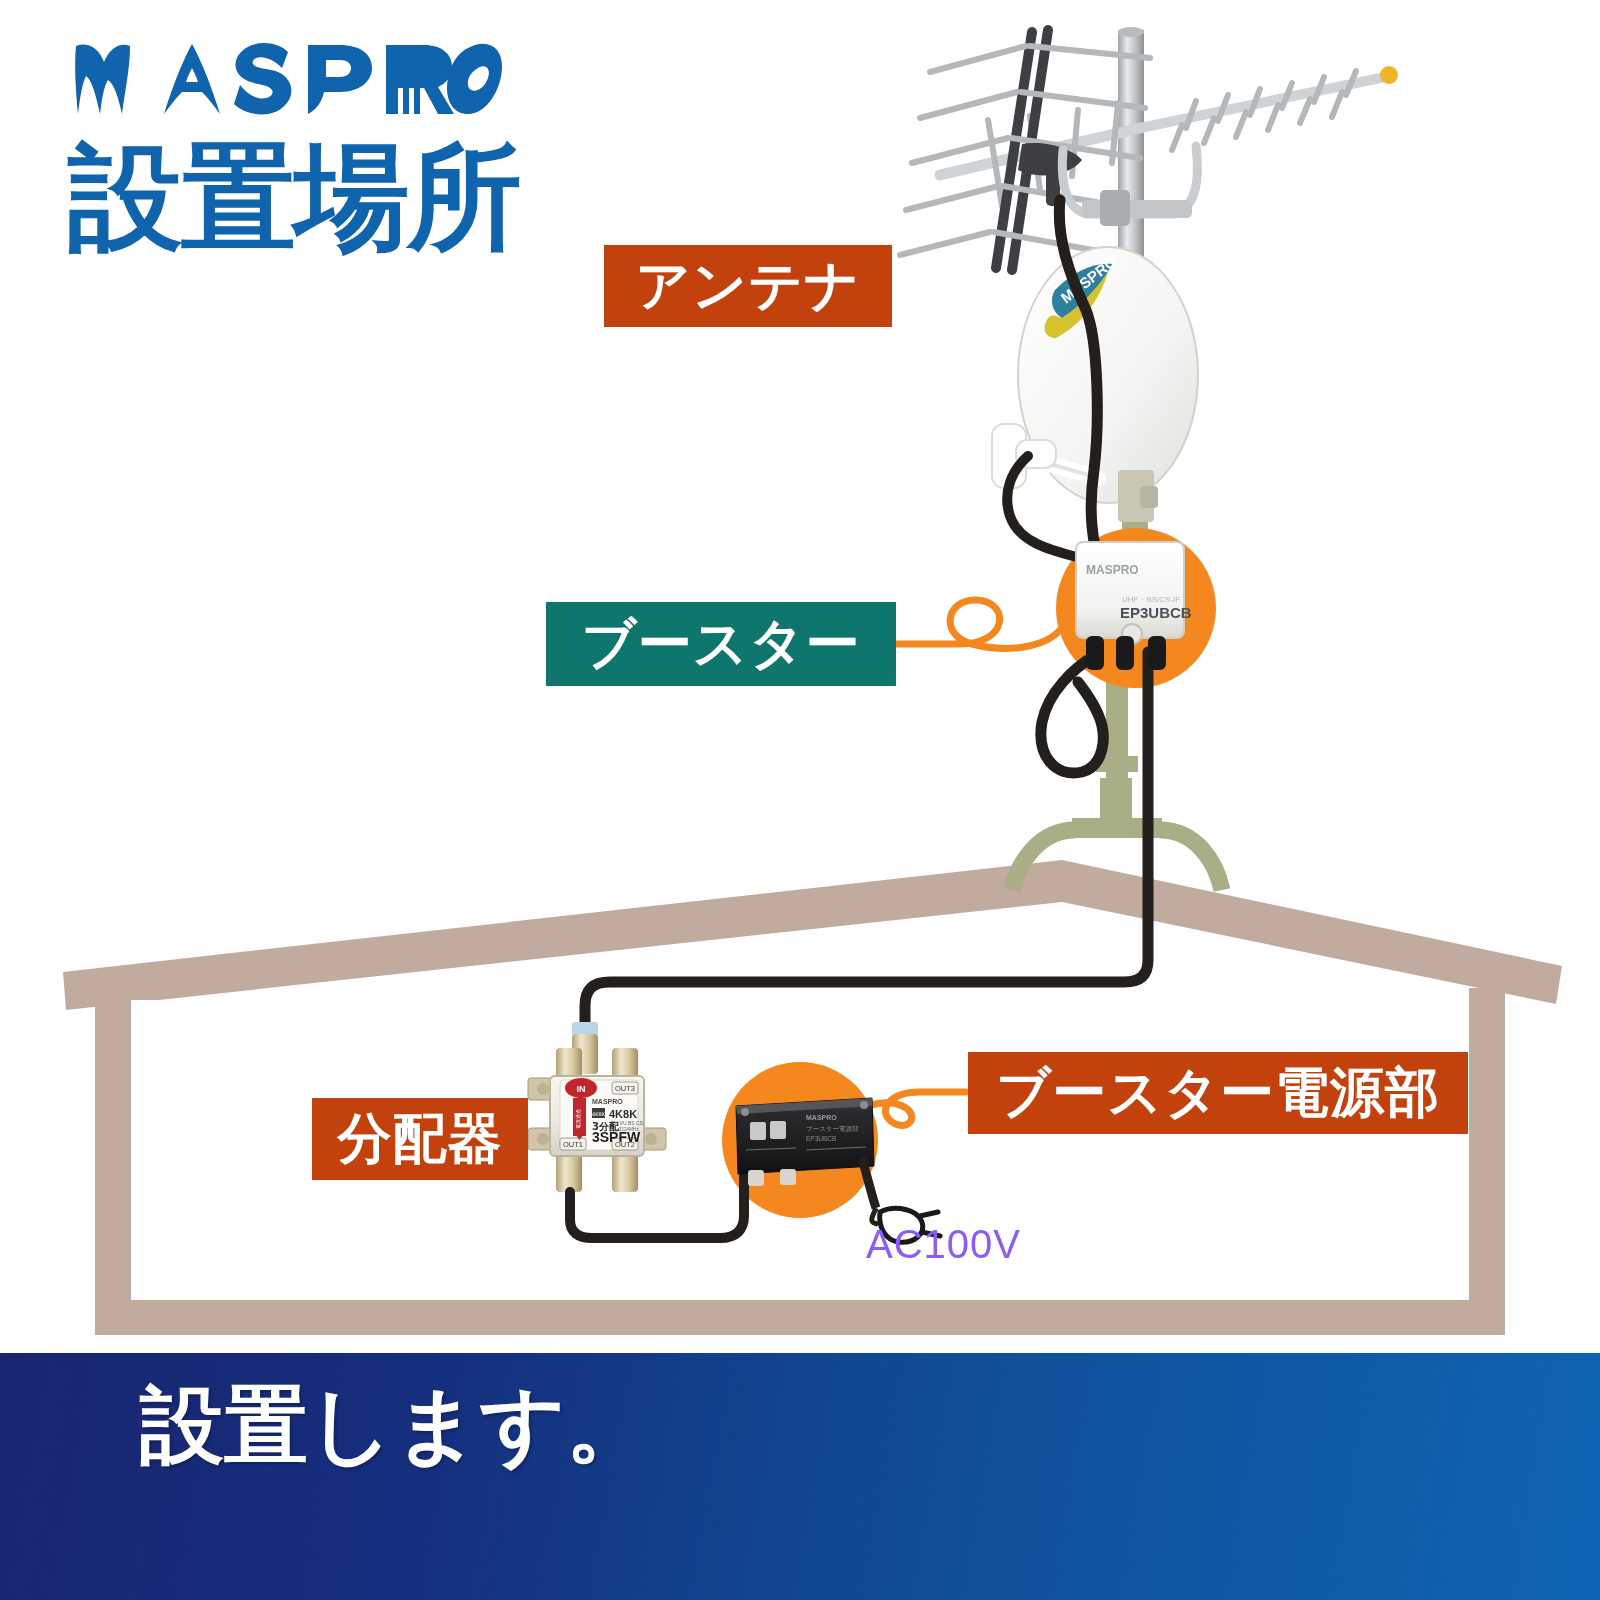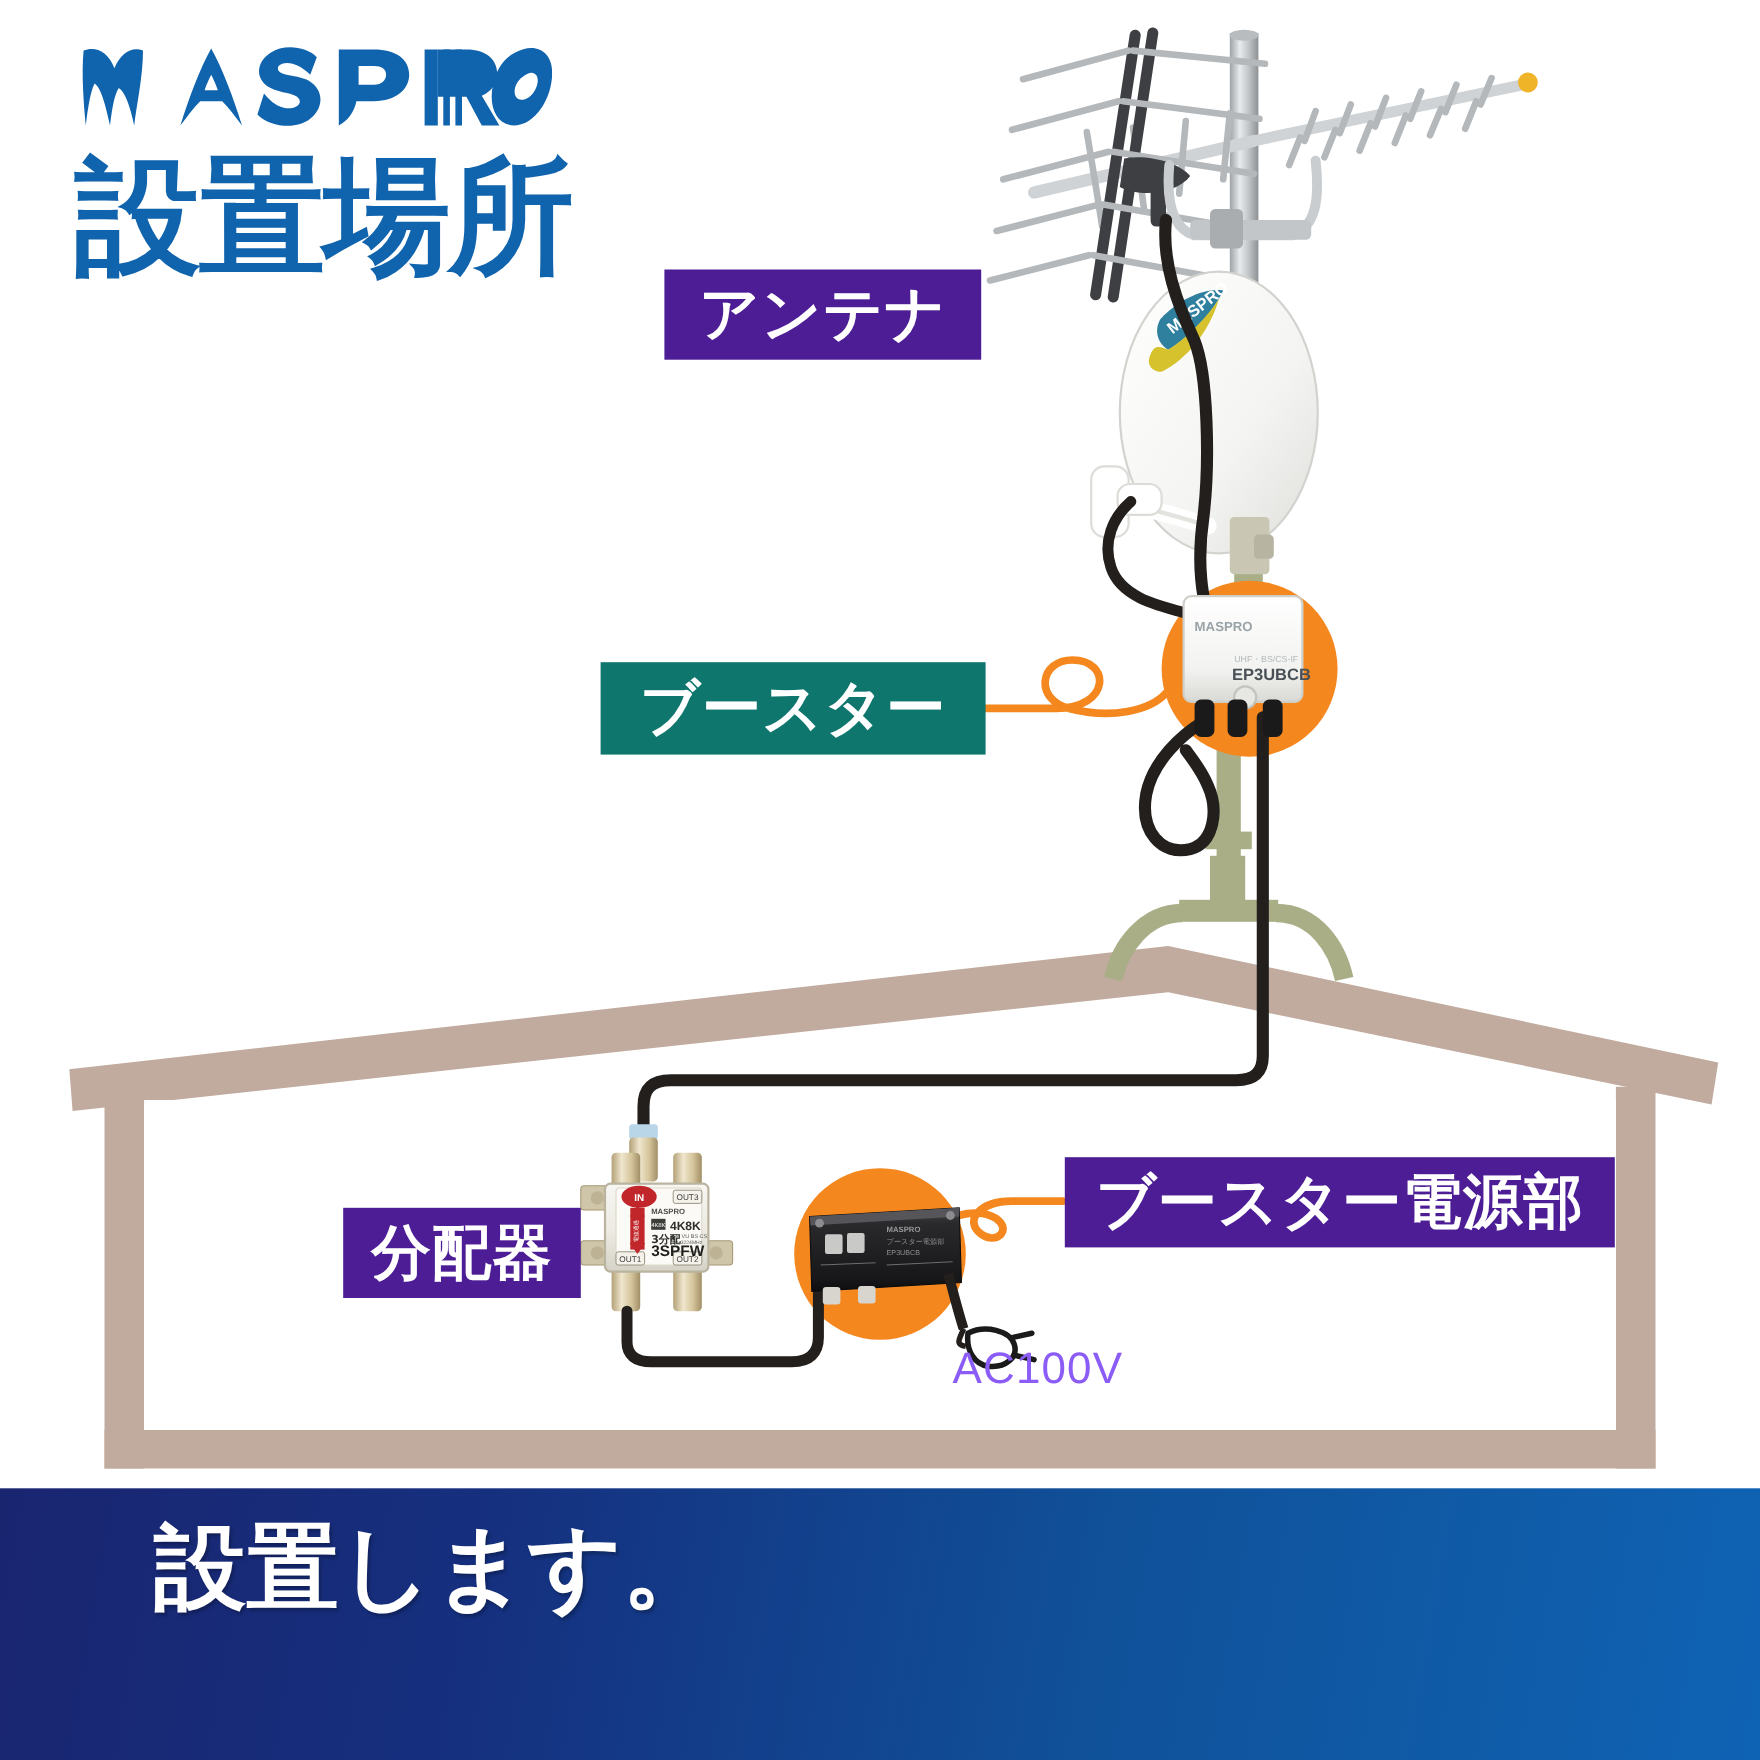--- a/index.html
+++ b/index.html
@@ -27,21 +27,21 @@
 
   
   .chip{
     display:flex;align-items:center;justify-content:center;
     color:#fff;font-weight:700;
     font-family:"DejaVu Sans","Liberation Sans",sans-serif;
     letter-spacing:1px;
     box-sizing:border-box;
     white-space:nowrap;
   }
-  .chip-gray{background:#4c1d95;}
+  .chip-gray{background:#c2410c;}
   .chip-orange{background:#0f766e;}
 
   #chip-antenna{left:604px;top:245px;width:288px;height:82px;font-size:54px;}
   #chip-booster{left:546px;top:602px;width:350px;height:84px;font-size:54px;}
   #chip-psu{left:968px;top:1052px;width:500px;height:82px;font-size:54px;}
   #chip-splitter{left:288px;top:1098px;width:216px;height:82px;font-size:54px;margin-left:24px;}
 
   
   #banner{
     left:0;top:1353px;width:1600px;height:247px;

